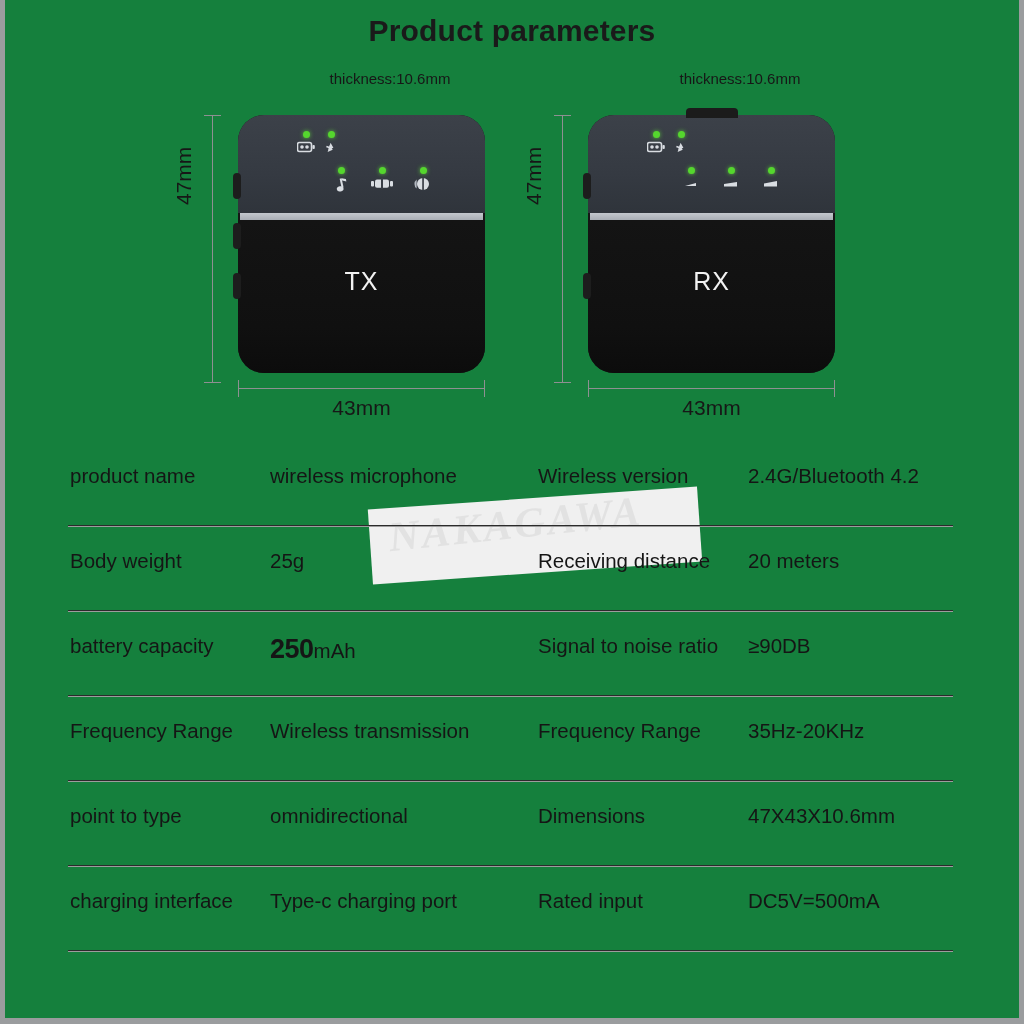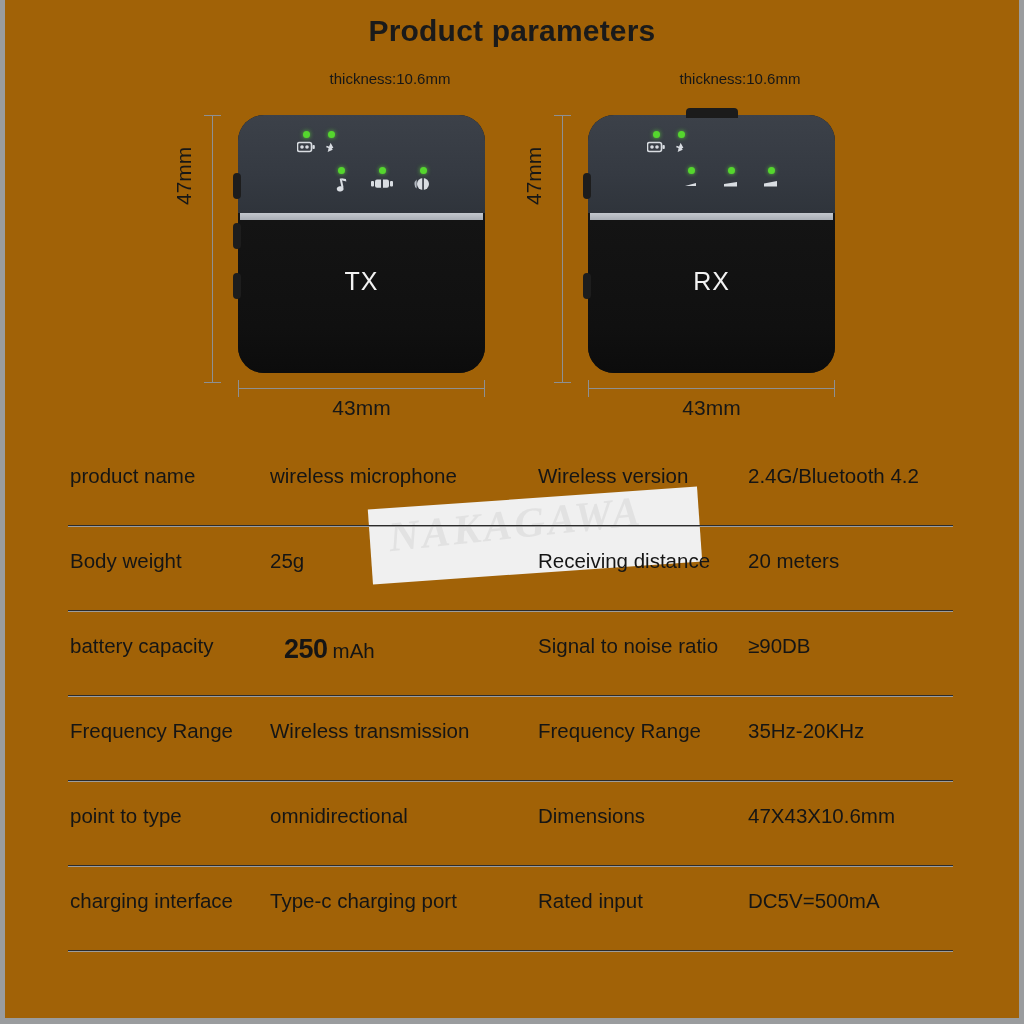--- a/index.html
+++ b/index.html
@@ -8,21 +8,21 @@
     width: 1024px;
     height: 1024px;
     background: #ffffff;
     font-family: "Liberation Sans", sans-serif;
   }
 
   #page {
     position: relative;
     width: 1024px;
     height: 1024px;
-    background: #a16207;
+    background: #15803d;
     overflow: hidden;
   }
 
   
   .frame-left, .frame-right, .frame-bottom, .frame-top {
     position: absolute;
     background: #9a9c9e;
   }
   .frame-left   { left: 0;  top: 0; width: 5px;  height: 1024px; }
   .frame-right  { right: 0; top: 0; width: 5px;  height: 1024px; }
@@ -270,23 +270,22 @@
   }
   .c1 { left: 70px; }
   .c2 { left: 270px; }
   .c3 { left: 538px; }
   .c4 { left: 748px; }
 
   .cell .big {
     font-size: 27px;
     font-weight: bold;
     letter-spacing: -0.5px;
-    margin-left: 14px;
-  }
-  .cell .spaced { margin-left: 5px; }
+  }
+  .cell .spaced { }
 
   .row-divider {
     position: absolute;
     left: 68px;
     bottom: 0;
     width: 885px;
     height: 2px;
     background: #2b2b2b;
     border-bottom: 1px solid #9d9d9d;
   }

